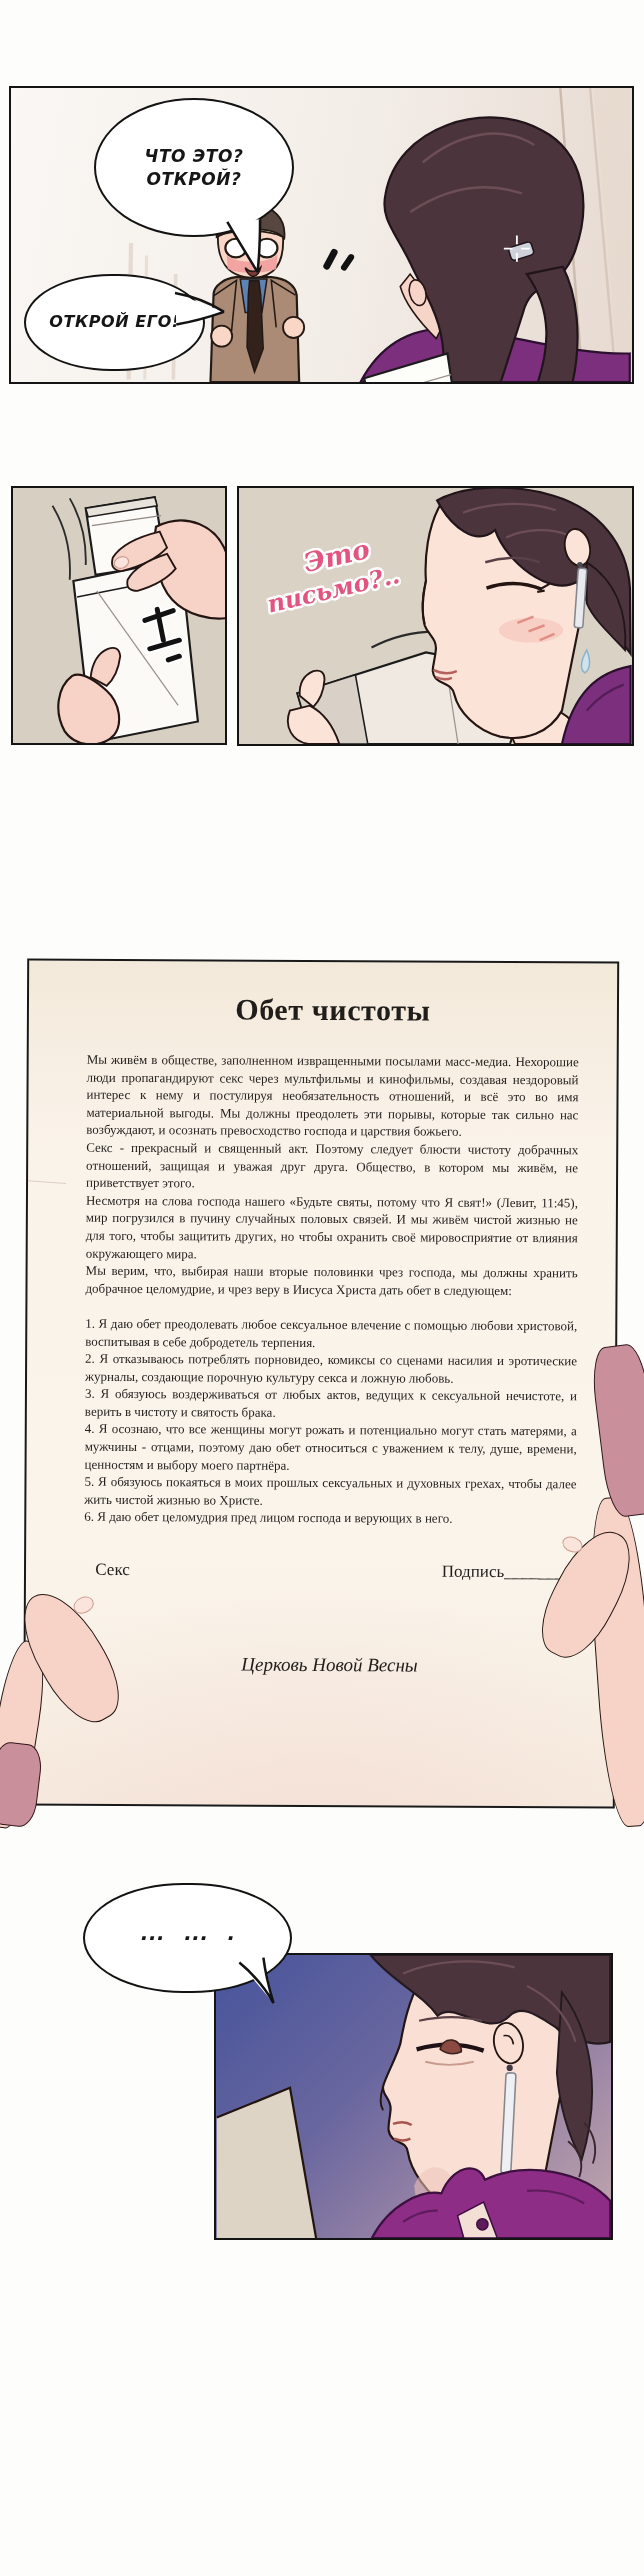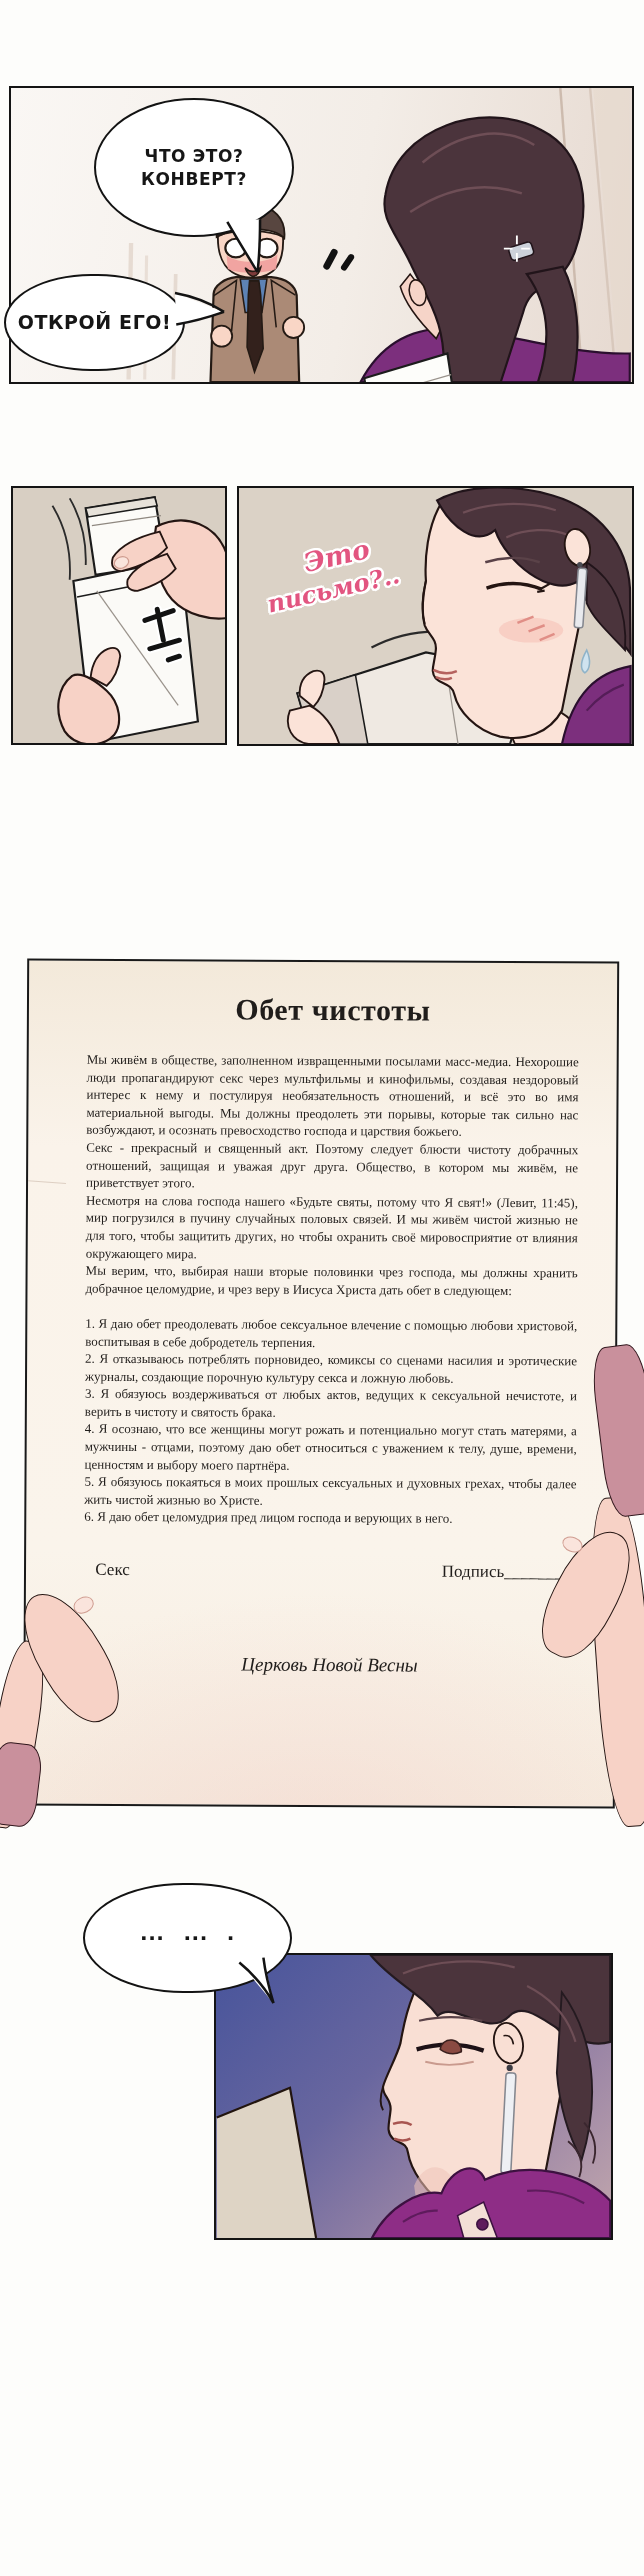--- a/index.html
+++ b/index.html
@@ -14,23 +14,23 @@
   #panel-2{left:11.3px;top:486px;width:216px;height:259px;background:#d8cfc3;}
   #panel-3{left:237px;top:486px;width:397px;height:260px;background:#dbd2c6;}
   #panel-4{left:214px;top:1953px;width:399px;height:287px;background:linear-gradient(135deg,#47549b 0%,#68669f 40%,#9d87a6 72%,#c3a8ad 100%);}
   .panel svg{display:block;width:100%;height:100%;}
   
   .bubble{
     position:absolute;background:#fff;border:2.5px solid #131313;border-radius:50%;
     display:flex;align-items:center;justify-content:center;text-align:center;
     color:#161616;font-weight:bold;z-index:20;
   }
-  .bubble .btxt{display:block;line-height:1.3;letter-spacing:0.6px;}
+  .bubble .btxt{display:block;line-height:1.3;letter-spacing:0.6px;font-style:italic;}
   #bubble-what{left:94px;top:98px;width:196px;height:135px;font-size:17px;}
-  #bubble-open{left:4px;top:274px;width:177px;height:93px;font-size:19px;border-radius:48%/50%;}
+  #bubble-open{left:24px;top:274px;width:177px;height:93px;font-size:16px;border-radius:48%/50%;}
   #bubble-silence{left:83px;top:1883px;width:205px;height:106px;font-size:20px;letter-spacing:5.7px;word-spacing:11.3px;border-radius:50%/52%;}
   .tail{position:absolute;z-index:21;}
   
   #letter{
     position:absolute;left:25px;top:960px;width:592px;height:847px;
     border:2.5px solid #191919;box-sizing:border-box;
     transform:rotate(.3deg);
     background:
       radial-gradient(130% 60% at 50% 108%, rgba(242,205,200,.45) 0%, rgba(242,205,200,0) 55%),
       linear-gradient(180deg,#f3e9da 0%,#faf3ea 22%,#faf4eb 70%,#f6ecdf 100%);
@@ -115,21 +115,21 @@
 
       <rect x="506" y="258" width="11" height="36" rx="5" transform="rotate(28 511 276)" fill="#121212"></rect>
       <rect x="534" y="266" width="10" height="30" rx="5" transform="rotate(34 539 281)" fill="#121212"></rect>
     </g>
   </svg>
 </div>
 
 <div id="bubble-what" class="bubble">
   <div>
     <span class="btxt">ЧТО ЭТО?</span>
-    <span class="btxt">КОНВЕРТ?</span>
+    <span class="btxt">ОТКРОЙ?</span>
   </div>
 </div>
 <svg class="tail" style="left:221px;top:218px;" width="63" height="63" viewBox="0 0 100 100">
   <polygon points="10,6 62,2 58,86" fill="#fff"></polygon>
   <path d="M62,2 Q62,50 58,86 M58,86 Q30,40 10,6" fill="none" stroke="#131313" stroke-width="4"></path>
 </svg>
 
 <div id="bubble-open" class="bubble">
   <span class="btxt">ОТКРОЙ ЕГО!</span>
 </div>

